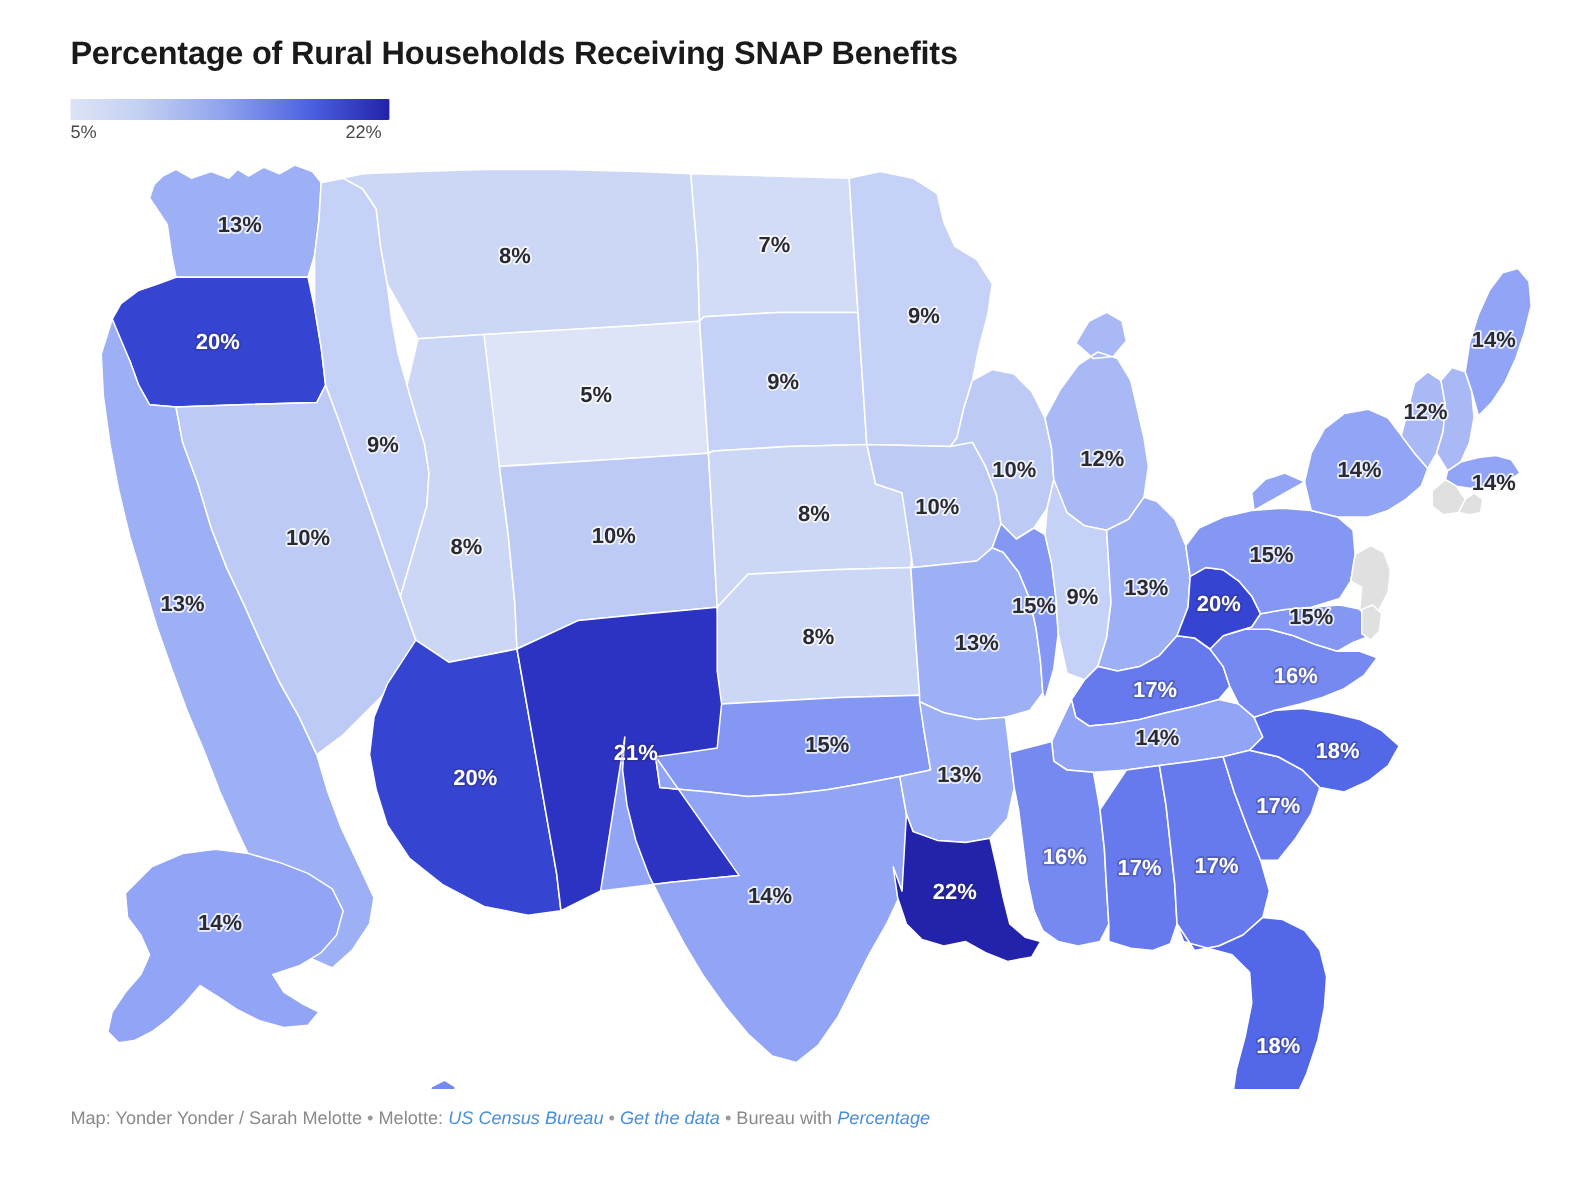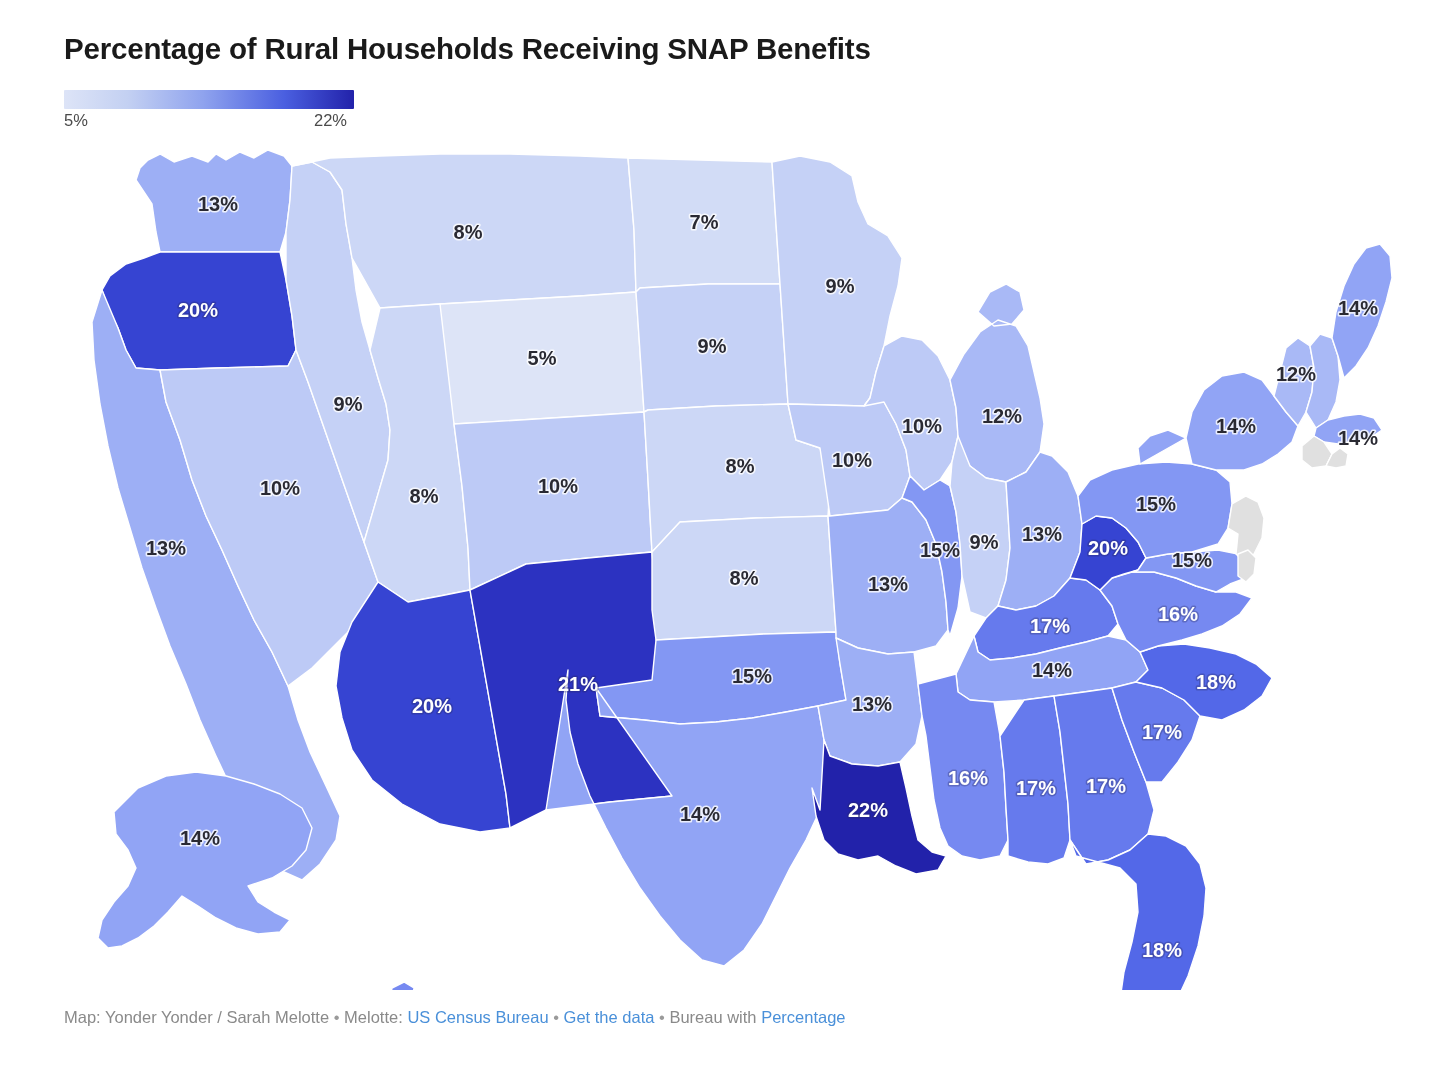--- a/index.html
+++ b/index.html
@@ -99,20 +99,21 @@
     position: absolute;
     left: 64px;
     top: 1008px;
     font-size: 16.5px;
     color: #8a8a8a;
     white-space: nowrap;
   }
   .footer a {
     color: #4a90d9;
     text-decoration: none;
+    font-style: italic;
   }
   .footer .sep { color: #9a9a9a; }
 </style>
 </head>
 <body>
 
 <div id="root">
 
   <div class="title">Percentage of Rural Households Receiving SNAP Benefits</div>
 

